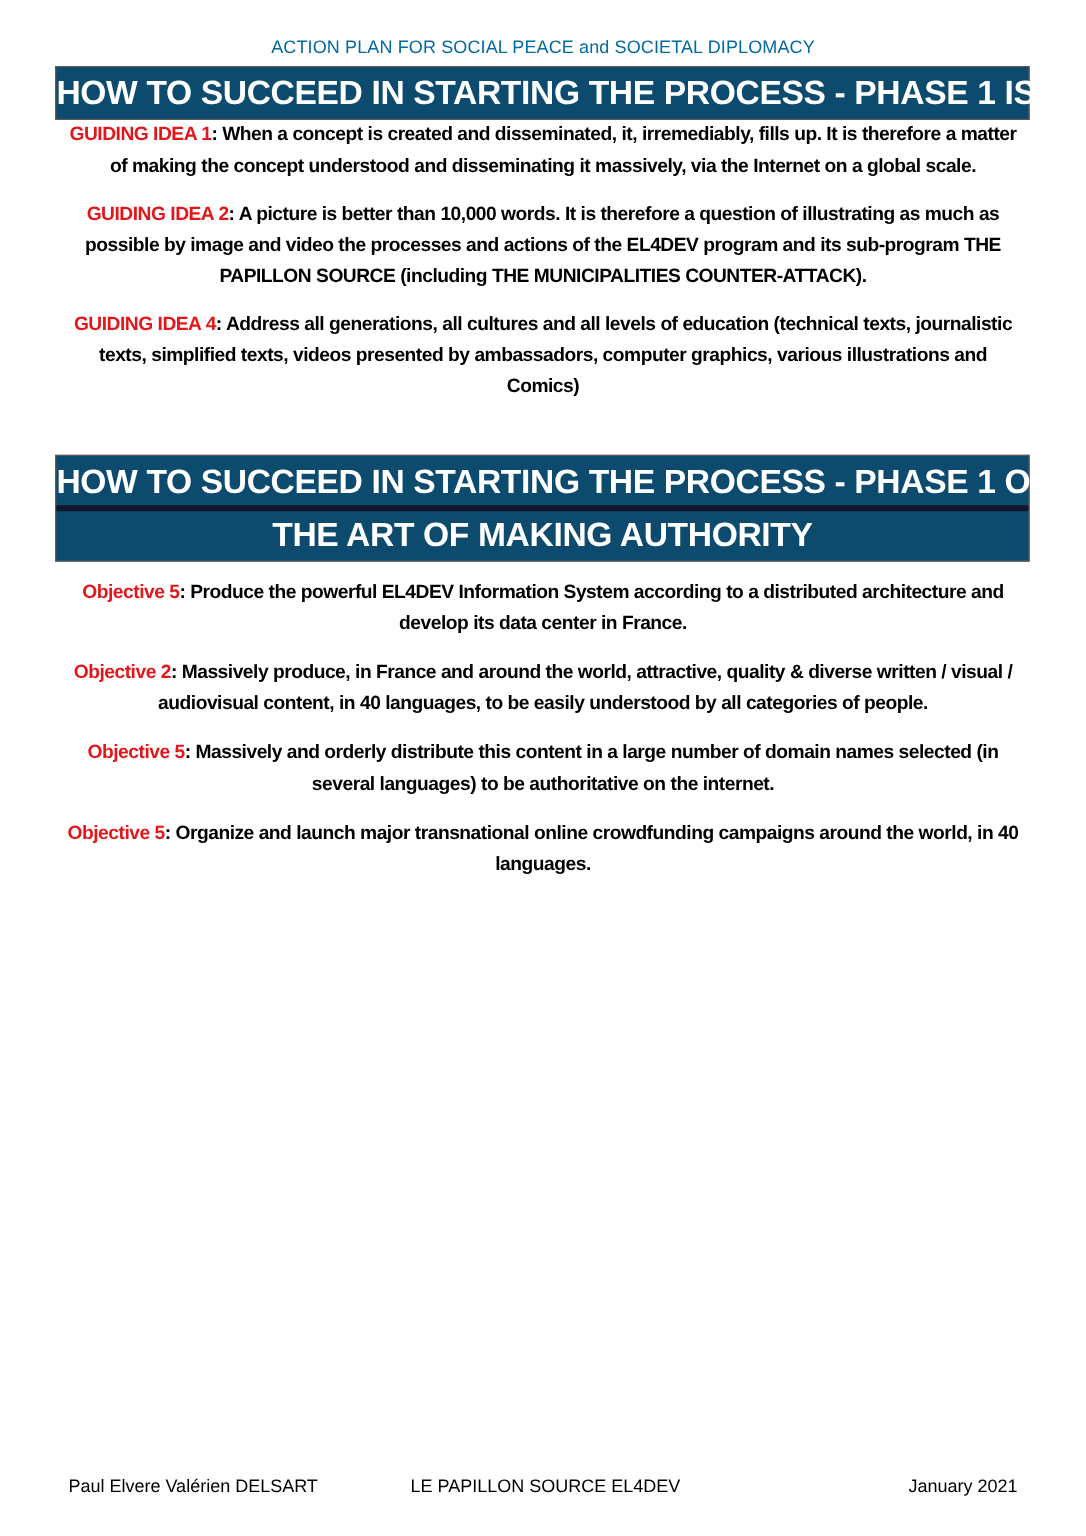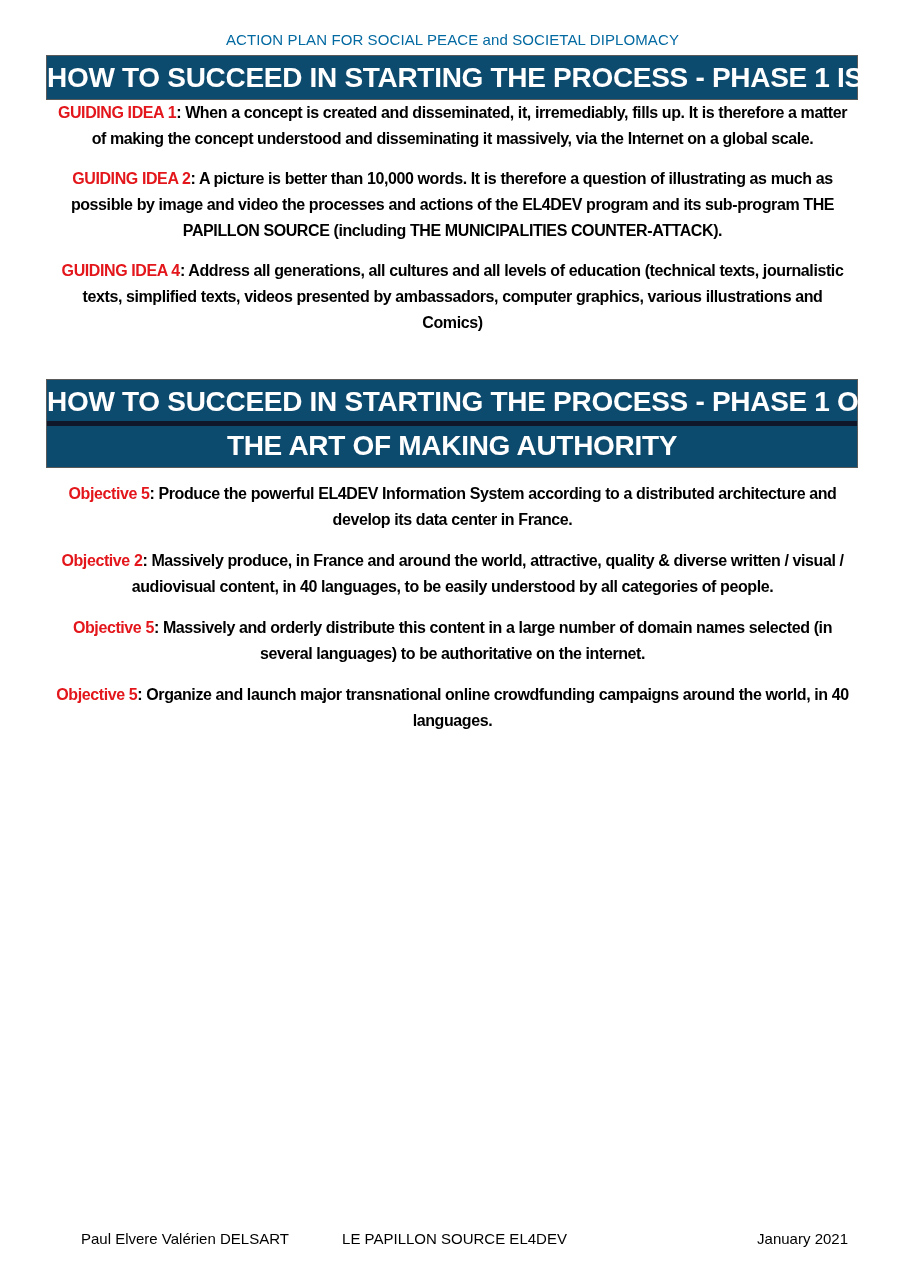--- a/index.html
+++ b/index.html
@@ -57,21 +57,21 @@
   .para .red-label { color: #e3161b; }
   .footer {
     position: absolute;
     top: 1230px;
     left: 57px;
     right: 57px;
     font-size: 15px;
     line-height: 18px;
     color: #000000;
   }
-  .footer .footer-left { float: left; margin-left: 24px; }
+  .footer .footer-left { float: left; }
   .footer .footer-right { float: right; }
   .footer .footer-center {
     position: absolute;
     left: 4px; right: 0;
     text-align: center;
   }
 </style>
 </head>
 <body>
 

